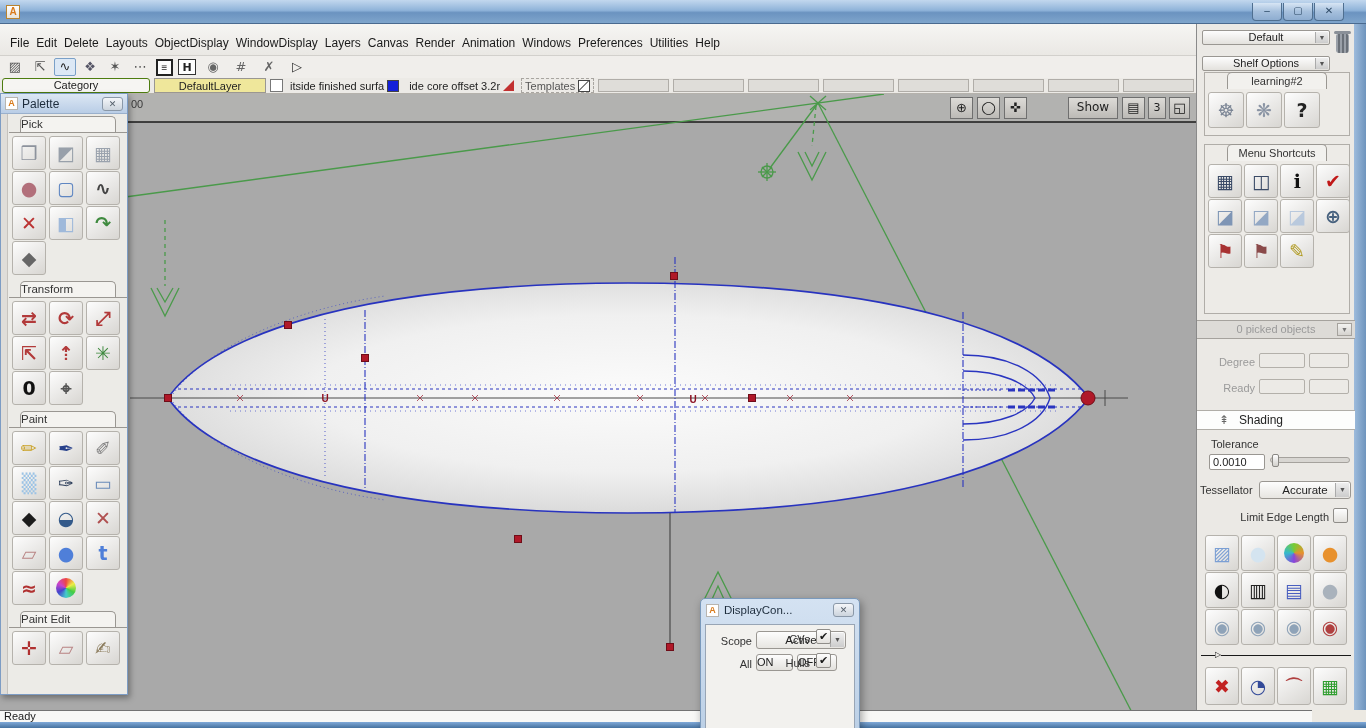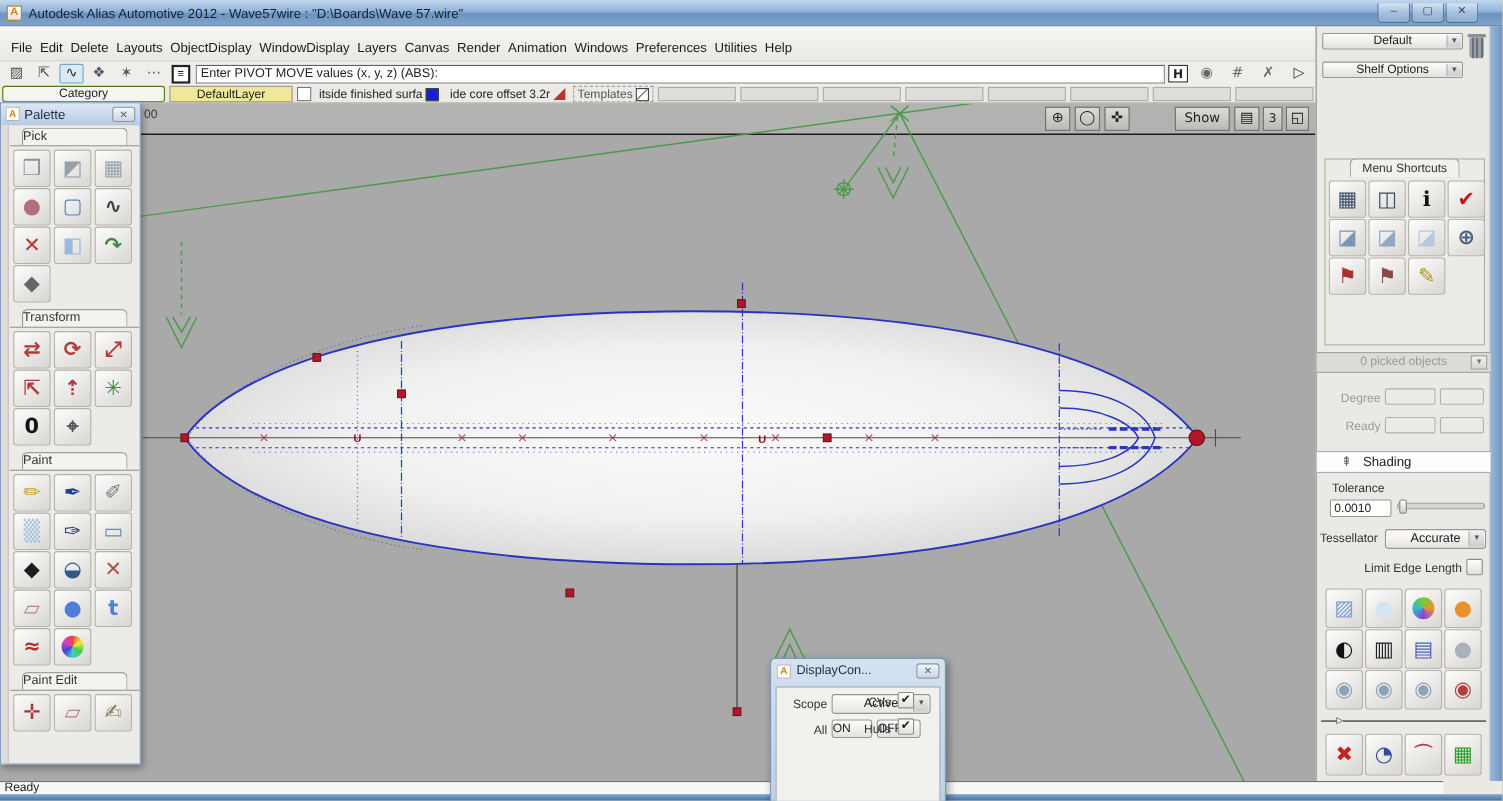--- a/index.html
+++ b/index.html
@@ -108,21 +108,20 @@
 
   .statusbar { left:0; top:710px; width:1312px; height:12px; background:#f8f8f6; border-top:1px solid #737373; font-size:11px; color:#1a1a1a; line-height:11px; padding-left:4px; }
   .bluestrip { left:0; top:722px; width:1366px; height:6px; background:linear-gradient(#7fa9d8,#46729f); }
   .rborder { left:1354px; top:24px; width:12px; height:686px; background:linear-gradient(90deg,#9dbbdc,#6e94bd); }
 </style>
 </head>
 <body>
 
 <div class="abs titlebar">
   <span class="app-ico">A</span>
-  <span class="title-text">Autodesk Alias Automotive 2012 - Wave57wire : "D:\Boards\Wave 57.wire"</span>
   <span class="winbtns">
     <span class="winbtn">–</span>
     <span class="winbtn">▢</span>
     <span class="winbtn">✕</span>
   </span>
 </div>
 
 <div class="abs menubar">
 
 <span class="mitem">File</span>
@@ -145,21 +144,20 @@
   <span style="display:flex;gap:3px;">
 
   <button class="tbtn" style="color:#555">▨</button>
       <button class="tbtn" style="color:#555">⇱</button>
       <button class="tbtn active" style="color:#222">∿</button>
       <button class="tbtn" style="color:#556">❖</button>
       <button class="tbtn" style="color:#555">✶</button>
       <button class="tbtn" style="color:#555">⋯</button>
     </span>
   <span class="prompt-ico">≡</span>
-  <input class="prompt-field" value="Enter PIVOT MOVE values (x, y, z) (ABS):" style="">
   <span style="display:flex;gap:6px;align-items:center;">
 
   <button class="tbtn boxed" style="color:#222">H</button>
       <button class="tbtn" style="color:#666">◉</button>
       <button class="tbtn" style="color:#666">#</button>
       <button class="tbtn" style="color:#666">✗</button>
       <button class="tbtn" style="color:#333">▷</button>
     </span>
 </div>
 
@@ -432,20 +430,35 @@
   <div class="dd" style="top:6px;">
     <span>Default</span>
     <span class="arr">▼</span>
   </div>
   <div class="dd" style="top:32px;">
     <span>Shelf Options</span>
     <span class="arr">▼</span>
   </div>
   <span class="trash"></span>
 
+  <div class="group" style="top:48px;height:64px;">
+    <div class="gtab">learning#2</div>
+    <div class="gridP g3">
+
+    <div class="tool" style="width:36px;height:36px;">
+          <span class="g" style="color:#7a8494">☸</span>
+        </div>
+        <div class="tool" style="width:36px;height:36px;">
+          <span class="g" style="color:#8a94a4">❋</span>
+        </div>
+        <div class="tool" style="width:36px;height:36px;">
+          <span class="g" style="color:#222">?</span>
+        </div>
+      </div>
+  </div>
 
   <div class="group" style="top:120px;height:170px;">
     <div class="gtab">Menu Shortcuts</div>
     <div class="gridP g4">
 
     <div class="tool" style="width:34px;height:34px;">
           <span class="g" style="color:#3a4a66">▦</span>
         </div>
         <div class="tool" style="width:34px;height:34px;">
           <span class="g" style="color:#3a4a66">◫</span>

